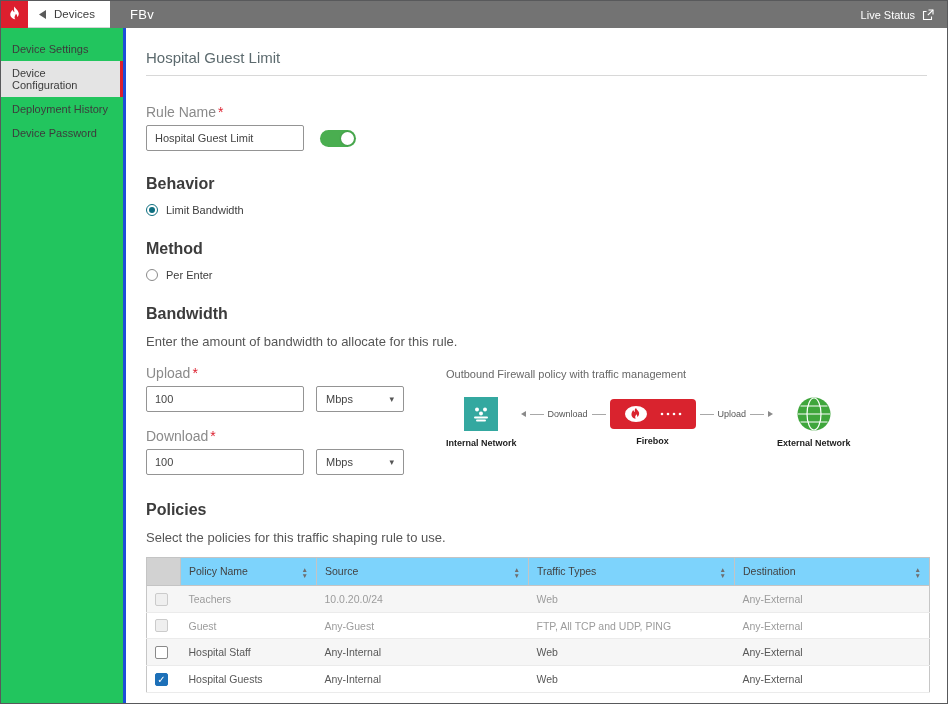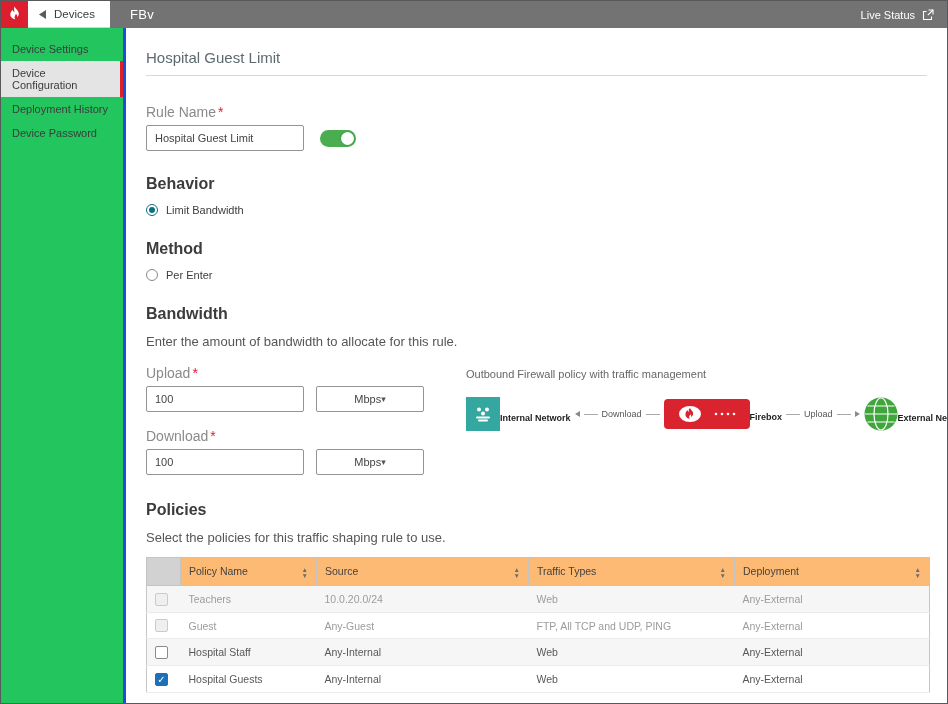--- a/index.html
+++ b/index.html
@@ -36,41 +36,41 @@
 
   .section-h{font-size:16px;font-weight:bold;color:#3c3c3c;margin:24px 0 11px}
   .radio-row{display:flex;align-items:flex-start;gap:8px;margin-bottom:9px;font-size:11px;color:#3c3c3c;cursor:pointer}
   .radio{width:12px;height:12px;border-radius:50%;border:1px solid #8a8a8a;display:inline-flex;align-items:center;justify-content:center;background:#fff;flex:0 0 12px}
   .radio.sel{border-color:#0e6f80}
   .radio.sel::after{content:"";width:6px;height:6px;border-radius:50%;background:#0e6f80}
 
   .desc{font-size:13px;color:#565656;margin-bottom:16px}
 
   .bw-row{display:flex;align-items:flex-start}
-  .unit-select{width:108px;height:26px;border:1px solid #949494;border-radius:2px;display:inline-flex;align-items:center;justify-content:center;padding:0 9px;font-size:11px;color:#444;margin-left:12px;cursor:pointer;background:#fff}
+  .unit-select{width:88px;height:26px;border:1px solid #949494;border-radius:2px;display:inline-flex;align-items:center;justify-content:space-between;padding:0 9px;font-size:11px;color:#444;margin-left:12px;cursor:pointer;background:#fff}
   .chev{font-size:9px;color:#555}
   .bw-field{margin-bottom:16px}
   .input-row{display:flex;align-items:center}
 
   
   .diagram{margin-left:42px;margin-top:3px}
   .diagram-title{font-size:11px;color:#676767;margin-bottom:17px}
   .diag-row{display:flex;align-items:flex-start}
-  .node{display:flex;flex-direction:row;align-items:center}
+  .node{display:flex;flex-direction:column;align-items:center}
   .node-label{font-size:9px;font-weight:bold;color:#1d1d1d;margin-top:7px;text-align:center;white-space:nowrap}
   .sq{width:34px;height:34px;background:#34a8a0;display:flex;align-items:center;justify-content:center}
   .fbx{width:86px;height:30px;background:#d9232e;border-radius:4px;display:flex;align-items:center;justify-content:center;margin-top:2px}
   .link{display:flex;align-items:center;height:34px;font-size:9px;color:#555;gap:4px;margin:0 4px}
   .seg{width:14px;border-top:1px solid #a8a8a8}
   .ah-l{width:0;height:0;border-top:3.5px solid transparent;border-bottom:3.5px solid transparent;border-right:5px solid #8a8a8a}
   .ah-r{width:0;height:0;border-top:3.5px solid transparent;border-bottom:3.5px solid transparent;border-left:5px solid #8a8a8a}
 
   
   table{border-collapse:collapse;width:783px;font-size:10.5px;table-layout:fixed;border:1px solid #c6c6c6}
-  th{font-weight:normal;color:#424242;text-align:left;padding:7px 8px;background:#fdba74;border:1px solid #c4c4c4;height:26px}
+  th{font-weight:normal;color:#424242;text-align:left;padding:7px 8px;background:#7dd3fc;border:1px solid #c4c4c4;height:26px}
   th.cb-col{width:34px;background:#d2d2d2}
   .sort{float:right;display:inline-flex;flex-direction:column;line-height:5.5px;font-size:6.5px;color:#6e6e6e;margin-top:2px}
   td{padding:6px 8px;border-bottom:1px solid #ebebeb;color:#585858;height:24px;overflow:hidden;white-space:nowrap}
   tr.alt td{background:#f6f6f6}
   td.dim{color:#9c9c9c}
   .cb{width:13px;height:13px;border:1px solid #8a8a8a;border-radius:2px;background:#fff;display:inline-block;vertical-align:middle;text-align:center;line-height:12px;font-size:10px;cursor:pointer}
   .cb.checked{background:#1d70b8;border-color:#1d70b8;color:#fff}
   .cb.disabled{border-color:#cbcbcb;background:#efefef;cursor:default}
 </style>
 </head>
@@ -236,21 +236,21 @@
                   <span>▼</span>
                 </span></th>
               <th style="width: 212px;"><span>Source</span><span class="sort">
                   <span>▲</span>
                   <span>▼</span>
                 </span></th>
               <th style="width: 206px;"><span>Traffic Types</span><span class="sort">
                   <span>▲</span>
                   <span>▼</span>
                 </span></th>
-              <th style="width: 195px;"><span>Deployment</span><span class="sort">
+              <th style="width: 195px;"><span>Destination</span><span class="sort">
                   <span>▲</span>
                   <span>▼</span>
                 </span></th>
             </tr>
           </thead>
         <tbody id="policies-body">
             <tr class="alt">
               <td><span class="cb disabled"></span></td>
               <td class="dim">Teachers</td>
               <td class="dim">10.0.20.0/24</td>

